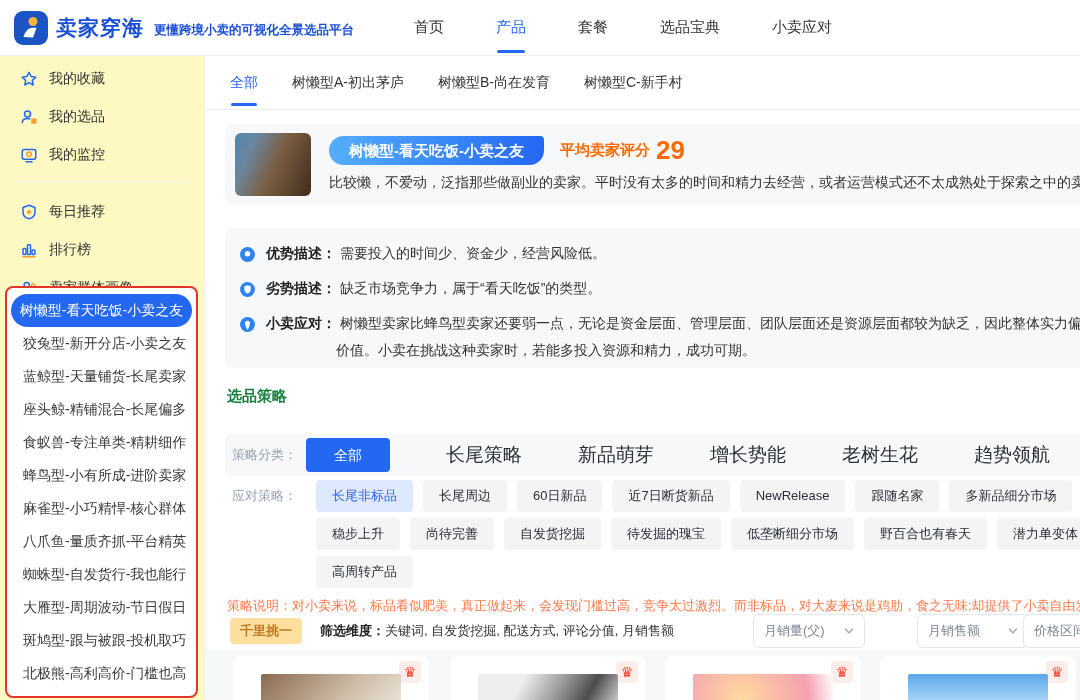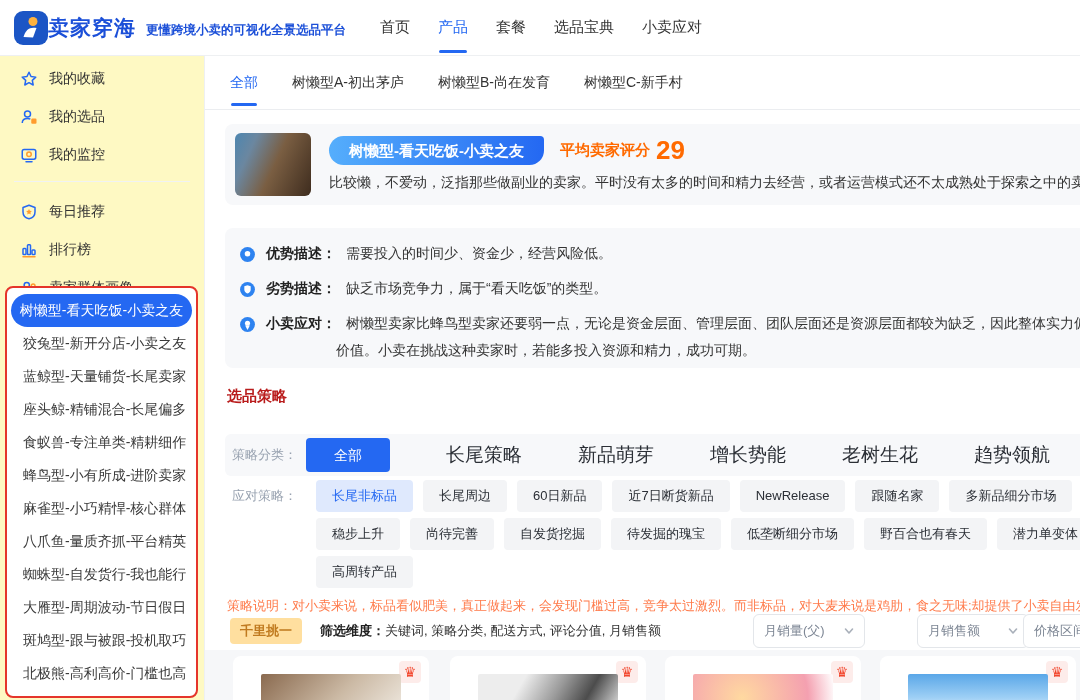--- a/index.html
+++ b/index.html
@@ -5,23 +5,23 @@
   * { box-sizing: border-box; margin: 0; padding: 0; }
   html,body { width:1080px; height:700px; overflow:hidden; background:#fff;
     font-family:"Liberation Sans","DejaVu Sans",sans-serif; }
   .page { position:relative; width:1080px; height:700px; }
 
   
   .header { position:absolute; top:0; left:0; width:1080px; height:56px; background:#fff;
     border-bottom:1px solid #eef0f2; display:flex; align-items:center; z-index:5; }
   .logo-wrap { display:flex; align-items:center; padding-left:14px; }
   .logo-badge { width:34px; height:34px; flex:0 0 34px; }
-  .logo-text { font-size:21px; font-weight:bold; color:#1b4fd8; margin-left:0; letter-spacing:1px; white-space:nowrap; }
+  .logo-text { font-size:21px; font-weight:bold; color:#1b4fd8; margin-left:8px; letter-spacing:1px; white-space:nowrap; }
   .tagline { font-size:12.5px; font-weight:bold; color:#1b4fd8; margin-left:10px; margin-top:5px; white-space:nowrap; }
-  .nav { display:flex; margin-left:32px; gap:24px; }
+  .nav { display:flex; margin-left:58px; gap:48px; }
   .nav-item { font-size:15px; color:#333; position:relative; padding:6px 2px; cursor:pointer; white-space:nowrap; }
   .nav-item.active { color:#2468f2; }
   .nav-item.active::after { content:""; position:absolute; left:50%; transform:translateX(-50%);
     bottom:-10px; width:28px; height:3px; border-radius:2px; background:#2468f2; }
 
   
   .sidebar { position:absolute; top:56px; left:0; width:205px; height:644px; background:#fef9c3;
     border-right:1px solid #eef0f2; }
   .side-group { padding-top:4px; }
   .side-item { display:flex; align-items:center; height:38px; padding-left:20px; font-size:14px;
@@ -52,26 +52,26 @@
   .badge-row { position:absolute; left:104px; top:11px; display:flex; align-items:center; }
   .type-badge { background:linear-gradient(90deg,#55aefc,#2468f2); color:#fff; font-size:15px;
     font-weight:bold; height:29px; line-height:29px; padding:0 20px; border-radius:15px 4px 15px 15px; white-space:nowrap; }
   .score-label { color:#ff6a00; font-size:15px; font-weight:bold; margin-left:16px; white-space:nowrap; }
   .score-value { color:#ff6a00; font-size:26px; font-weight:bold; margin-left:6px; }
   .desc { position:absolute; left:104px; top:50px; font-size:14px; color:#333; white-space:nowrap; }
 
   .point { position:absolute; left:14px; right:4px; display:flex; align-items:flex-start;
     font-size:14px; overflow:hidden; white-space:nowrap; }
   .point .bullet { width:17px; height:17px; margin-right:10px; flex:0 0 17px; margin-top:1px; }
-  .point-label { font-weight:bold; color:#222; margin-right:10px; }
+  .point-label { font-weight:bold; color:#222; margin-right:4px; }
   .point-text { color:#333; }
   #point1 { top:17px; } #point2 { top:52px; } #point3 { top:87px; }
   .point3-line2 { position:absolute; left:111px; top:114px; font-size:14px; color:#333; white-space:nowrap; }
 
-  .section-title { position:absolute; left:22px; top:331px; font-size:15px; font-weight:bold; color:#b91c1c; }
+  .section-title { position:absolute; left:22px; top:331px; font-size:15px; font-weight:bold; color:#15803d; }
 
   .cat-band { position:absolute; left:20px; top:378px; width:1000px; height:42px; background:#f7f8fa;
     border-radius:6px; display:flex; align-items:center; }
   .row-label { color:#98a2b0; font-size:13px; margin-left:7px; width:74px; flex:0 0 74px; white-space:nowrap; }
   .cat-all { background:#2468f2; color:#fff; font-size:14px; font-weight:500; width:84px; height:34px;
     line-height:34px; text-align:center; border-radius:4px; cursor:pointer; }
   .cat-item { font-size:19px; color:#2b2f36; margin-left:56px; font-weight:500; cursor:pointer; white-space:nowrap; }
 
   .t-row { position:absolute; left:20px; display:flex; align-items:center; gap:10px; }
   #trow1 { top:424px;justify-content:space-between; } #trow2 { top:462px; } #trow3 { top:500px; }
@@ -291,21 +291,21 @@
       </div>
     <div class="t-row" id="trow3">
         <span class="t-spacer"></span>
         <div class="chip">高周转产品</div>
       </div>
 
     <div class="note">策略说明：对小卖来说，标品看似肥美，真正做起来，会发现门槛过高，竞争太过激烈。而非标品，对大麦来说是鸡肋，食之无味;却提供了小卖自由发挥的舞台。本策略，通过AI大模</div>
 
     <div class="filter-row">
       <span class="pick-badge">千里挑一</span>
-      <span class="dims"><b>筛选维度：</b><span>关键词, 策略分类, 配送方式, 评论分值, 月销售额</span></span>
+      <span class="dims"><b>筛选维度：</b><span>关键词, 自发货挖掘, 配送方式, 评论分值, 月销售额</span></span>
     </div>
     <div id="dropdowns">
         <div class="dd" id="dd0">
           <span>月销量(父)</span>
           <span style="width: 10px; height: 10px; display: inline-flex;">
             <svg viewBox="0 0 10 10" fill="none">
               <path d="M1.5 3l3.5 4 3.5-4" stroke="#a9b0ba" stroke-width="1.6" stroke-linecap="round" stroke-linejoin="round"></path>
             </svg>
           </span>
         </div>

